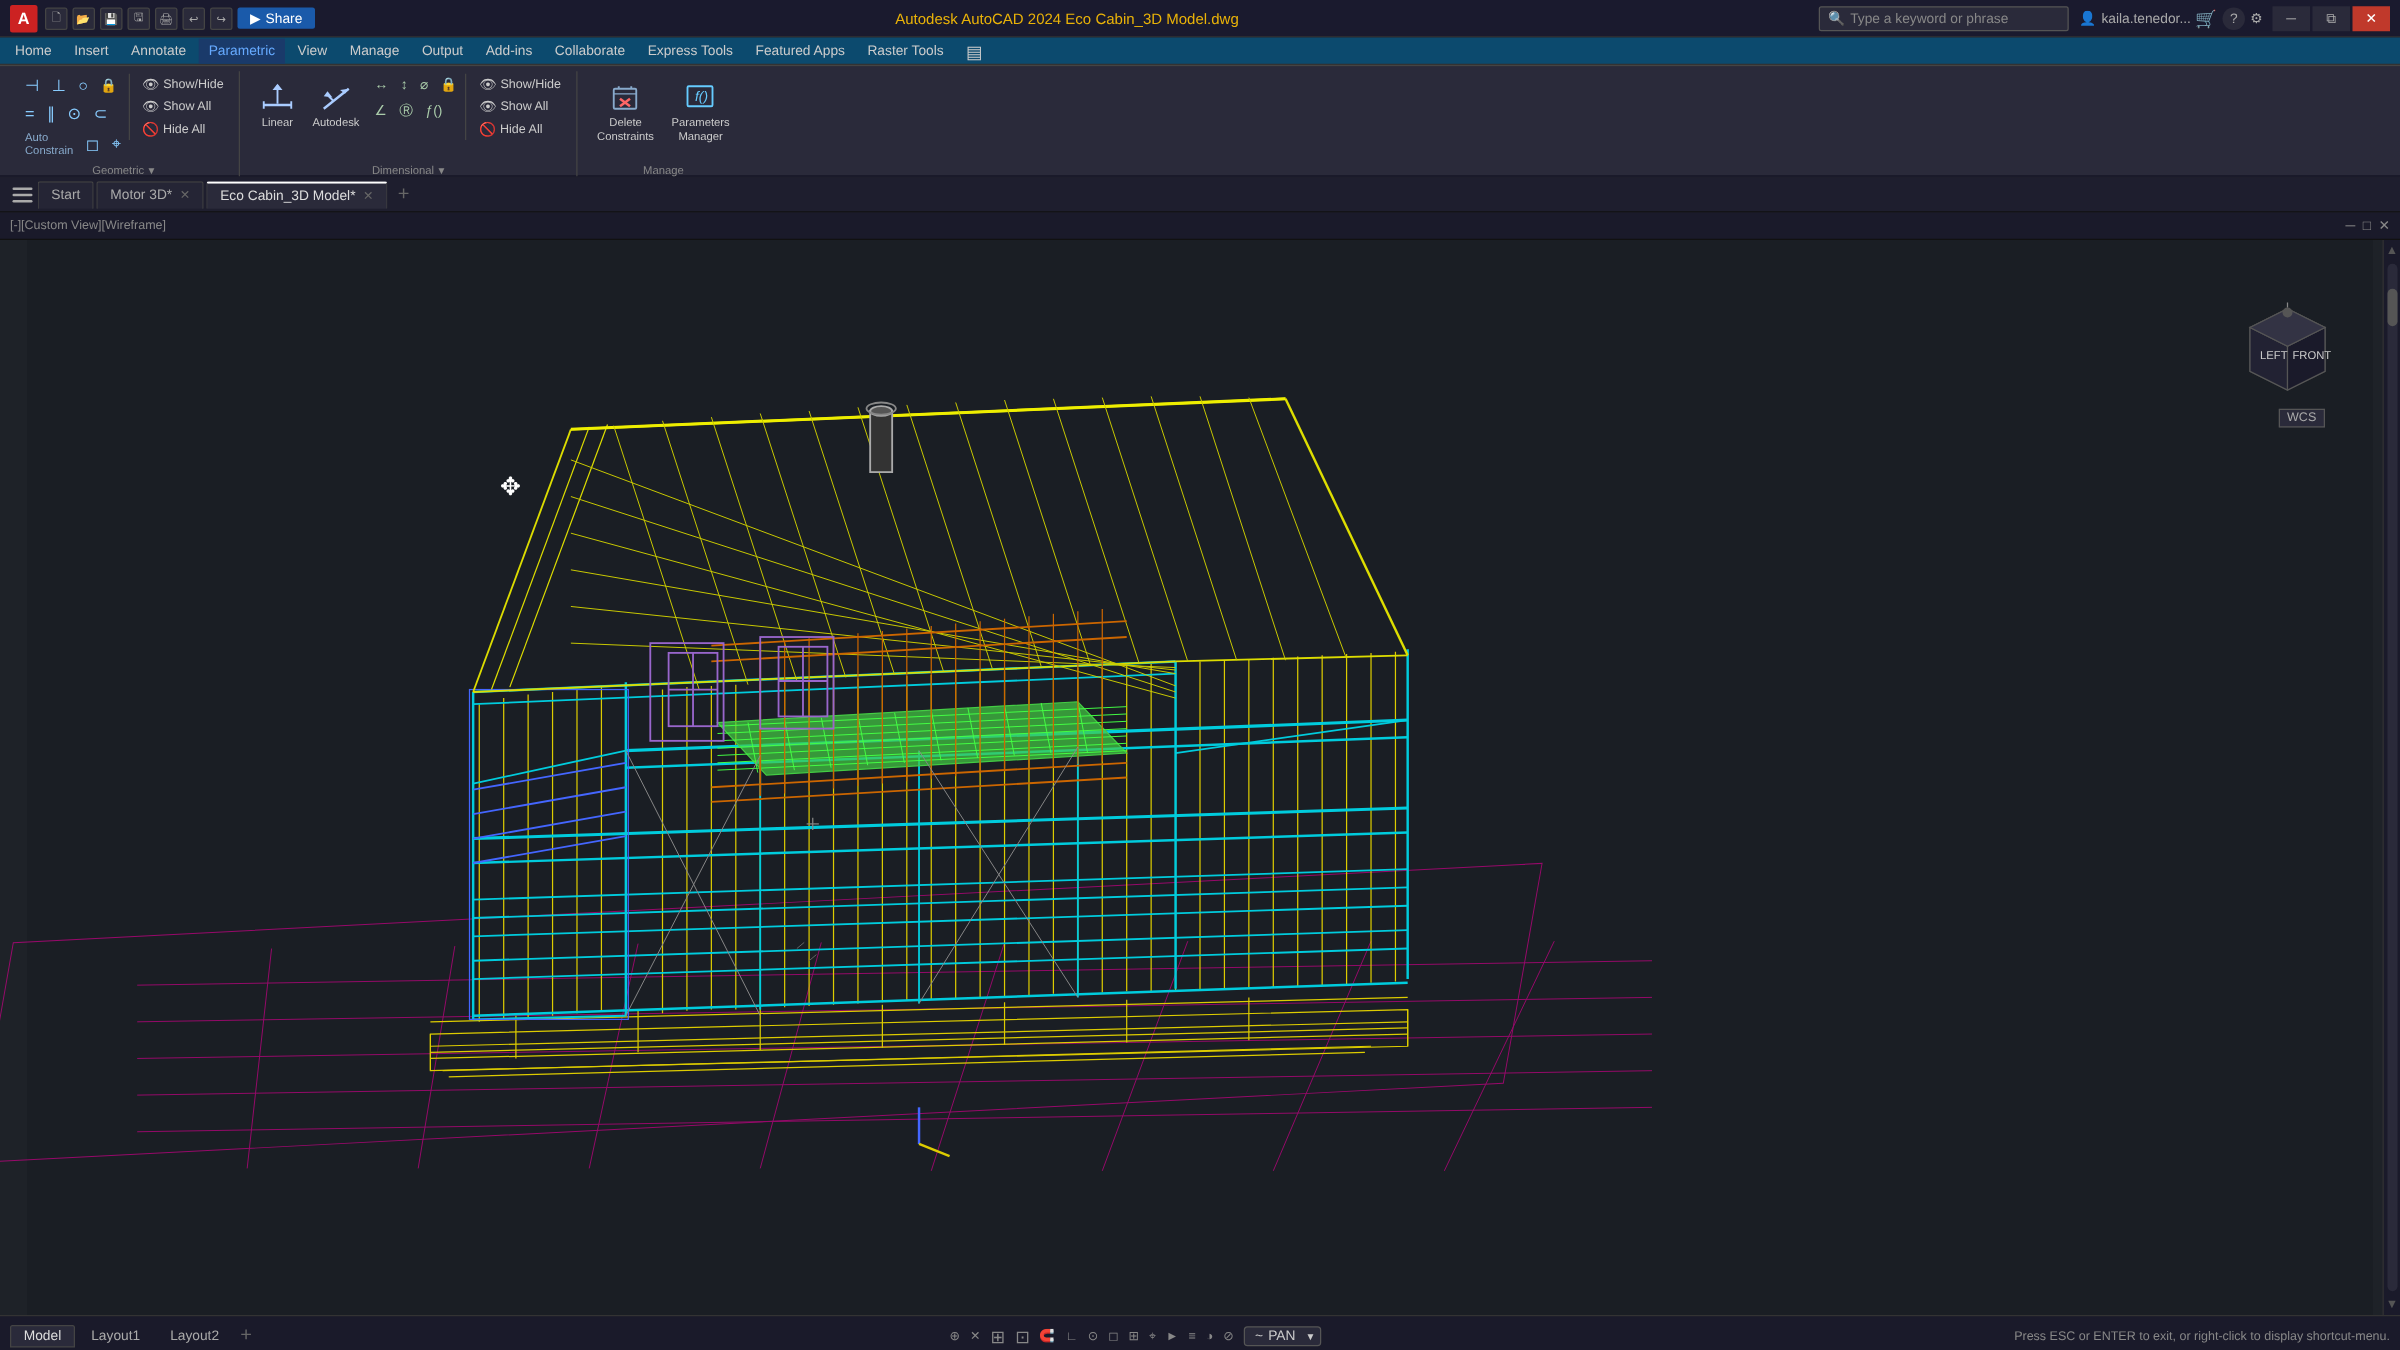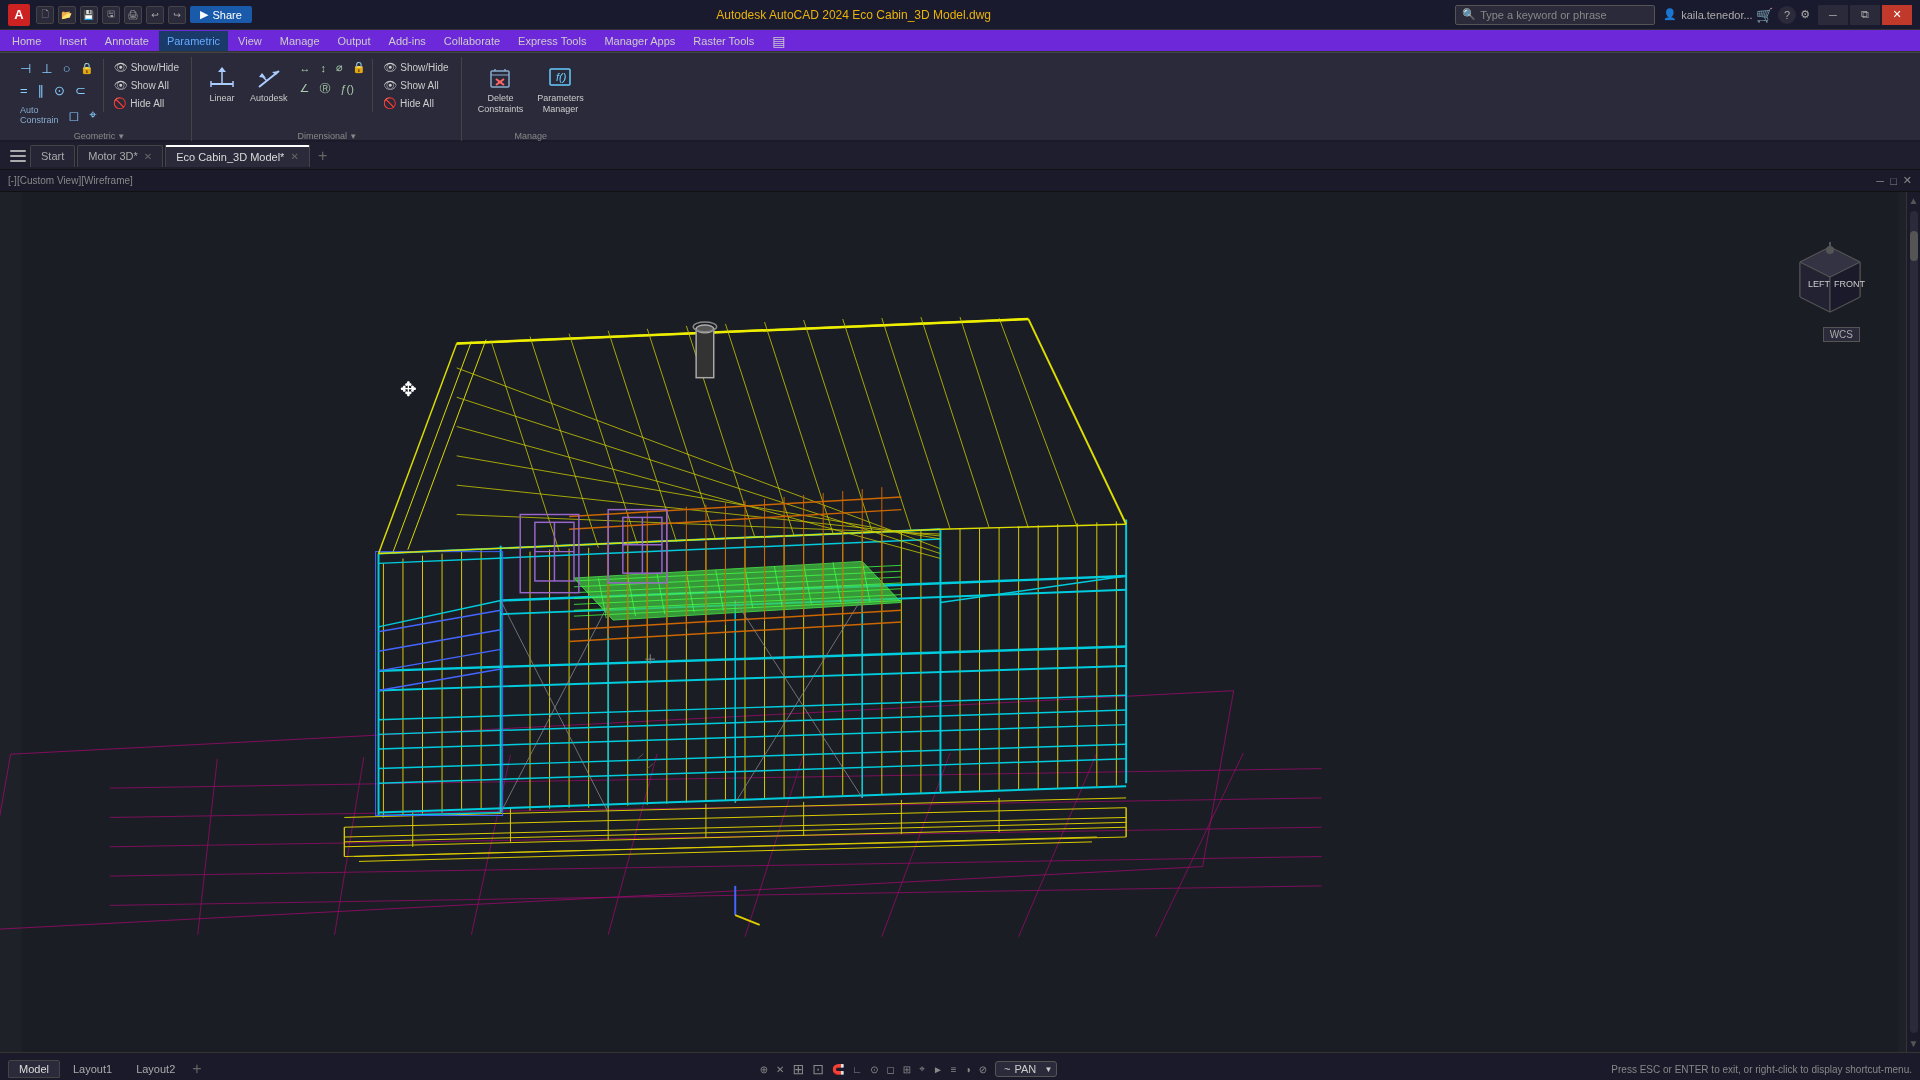--- a/index.html
+++ b/index.html
@@ -101,21 +101,21 @@
       cursor: pointer;
       display: flex;
       align-items: center;
       justify-content: center;
     }
     .win-btn.close { background: #c0392b; color: white; }
 
     
     #menu-bar {
       height: 22px;
-      background: #6d28d9;
+      background: #0c4a6e;
       display: flex;
       align-items: center;
       padding: 0 4px;
       border-bottom: 1px solid #333;
       gap: 2px;
     }
     .menu-item {
       padding: 2px 8px;
       font-size: 11px;
       color: #cccccc;
@@ -525,21 +525,21 @@
   <span class="menu-item">Home</span>
   <span class="menu-item">Insert</span>
   <span class="menu-item">Annotate</span>
   <span class="menu-item active">Parametric</span>
   <span class="menu-item">View</span>
   <span class="menu-item">Manage</span>
   <span class="menu-item">Output</span>
   <span class="menu-item">Add-ins</span>
   <span class="menu-item">Collaborate</span>
   <span class="menu-item">Express Tools</span>
-  <span class="menu-item">Manager Apps</span>
+  <span class="menu-item">Featured Apps</span>
   <span class="menu-item">Raster Tools</span>
   <span class="menu-item" style="font-size:14px;">▤</span>
 </div>
 
 <div id="ribbon">
   <div id="ribbon-tabs">
   </div>
   <div id="ribbon-content">
 
     <div class="ribbon-group">

